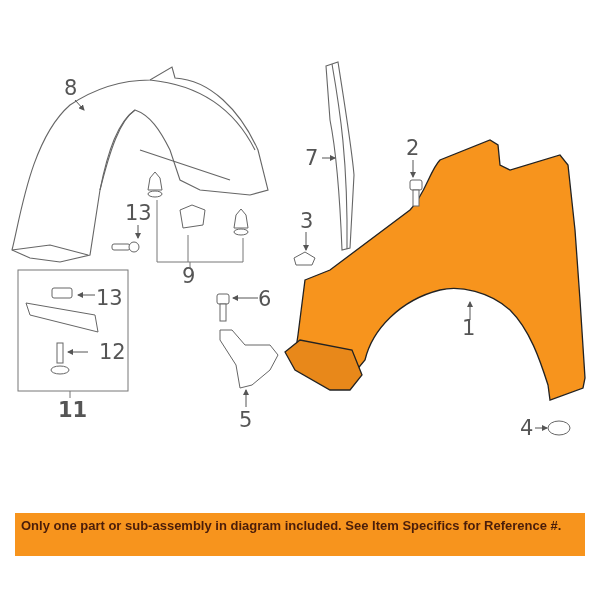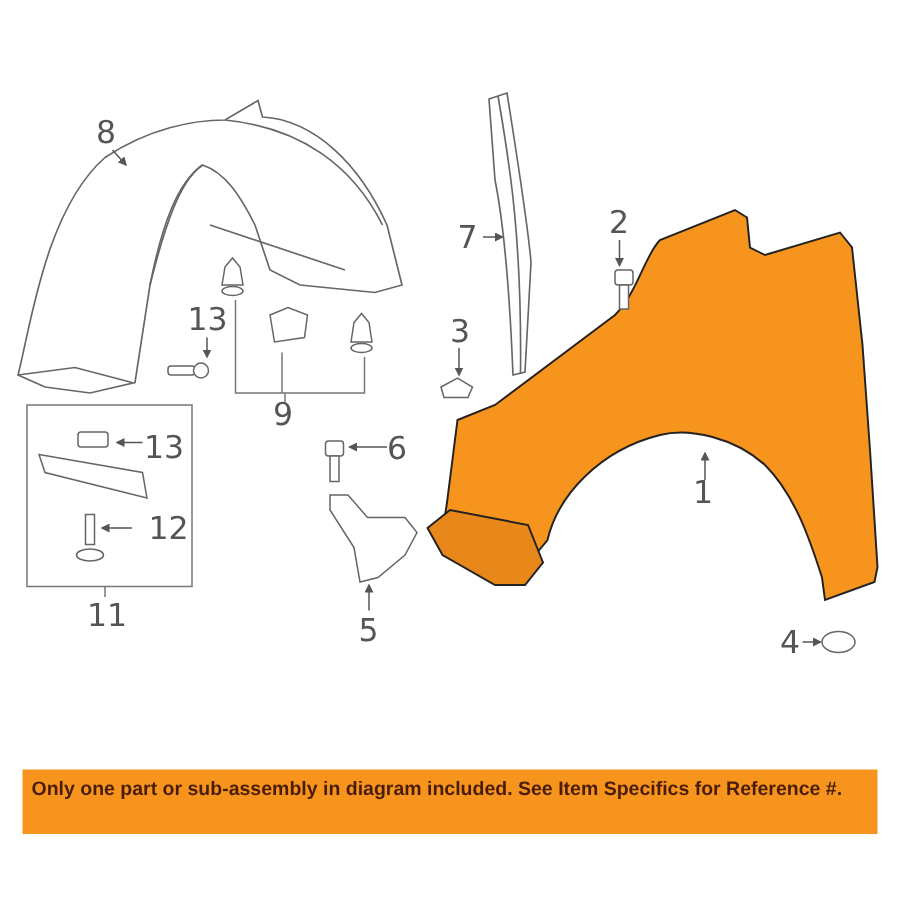--- a/index.html
+++ b/index.html
@@ -84,21 +84,21 @@
   <span class="callout" style="left:462px;top:318px;">1</span>
   <span class="callout" style="left:406px;top:138px;">2</span>
   <span class="callout" style="left:300px;top:211px;">3</span>
   <span class="callout" style="left:520px;top:418px;">4</span>
   <span class="callout" style="left:239px;top:410px;">5</span>
   <span class="callout" style="left:258px;top:289px;">6</span>
   <span class="callout" style="left:305px;top:148px;">7</span>
   <span class="callout" style="left:64px;top:78px;">8</span>
   <span class="callout" style="left:182px;top:266px;">9</span>
   <span class="callout" style="left:125px;top:203px;">13</span>
-  <span class="callout" style="left:58px;top:400px;">11</span>
+  <span class="callout" style="left:58px;top:400px;font-weight:bold;">11</span>
   <span class="callout" style="left:88px;top:342px;margin-left:11px;">12</span>
   <span class="callout" style="left:96px;top:288px;text-align:center;">13</span>
 
 
   <div class="banner">
     <div>Only one part or sub-assembly in diagram included. See Item Specifics for Reference #.</div>
   </div>
 </div>
 
 </body></html>

